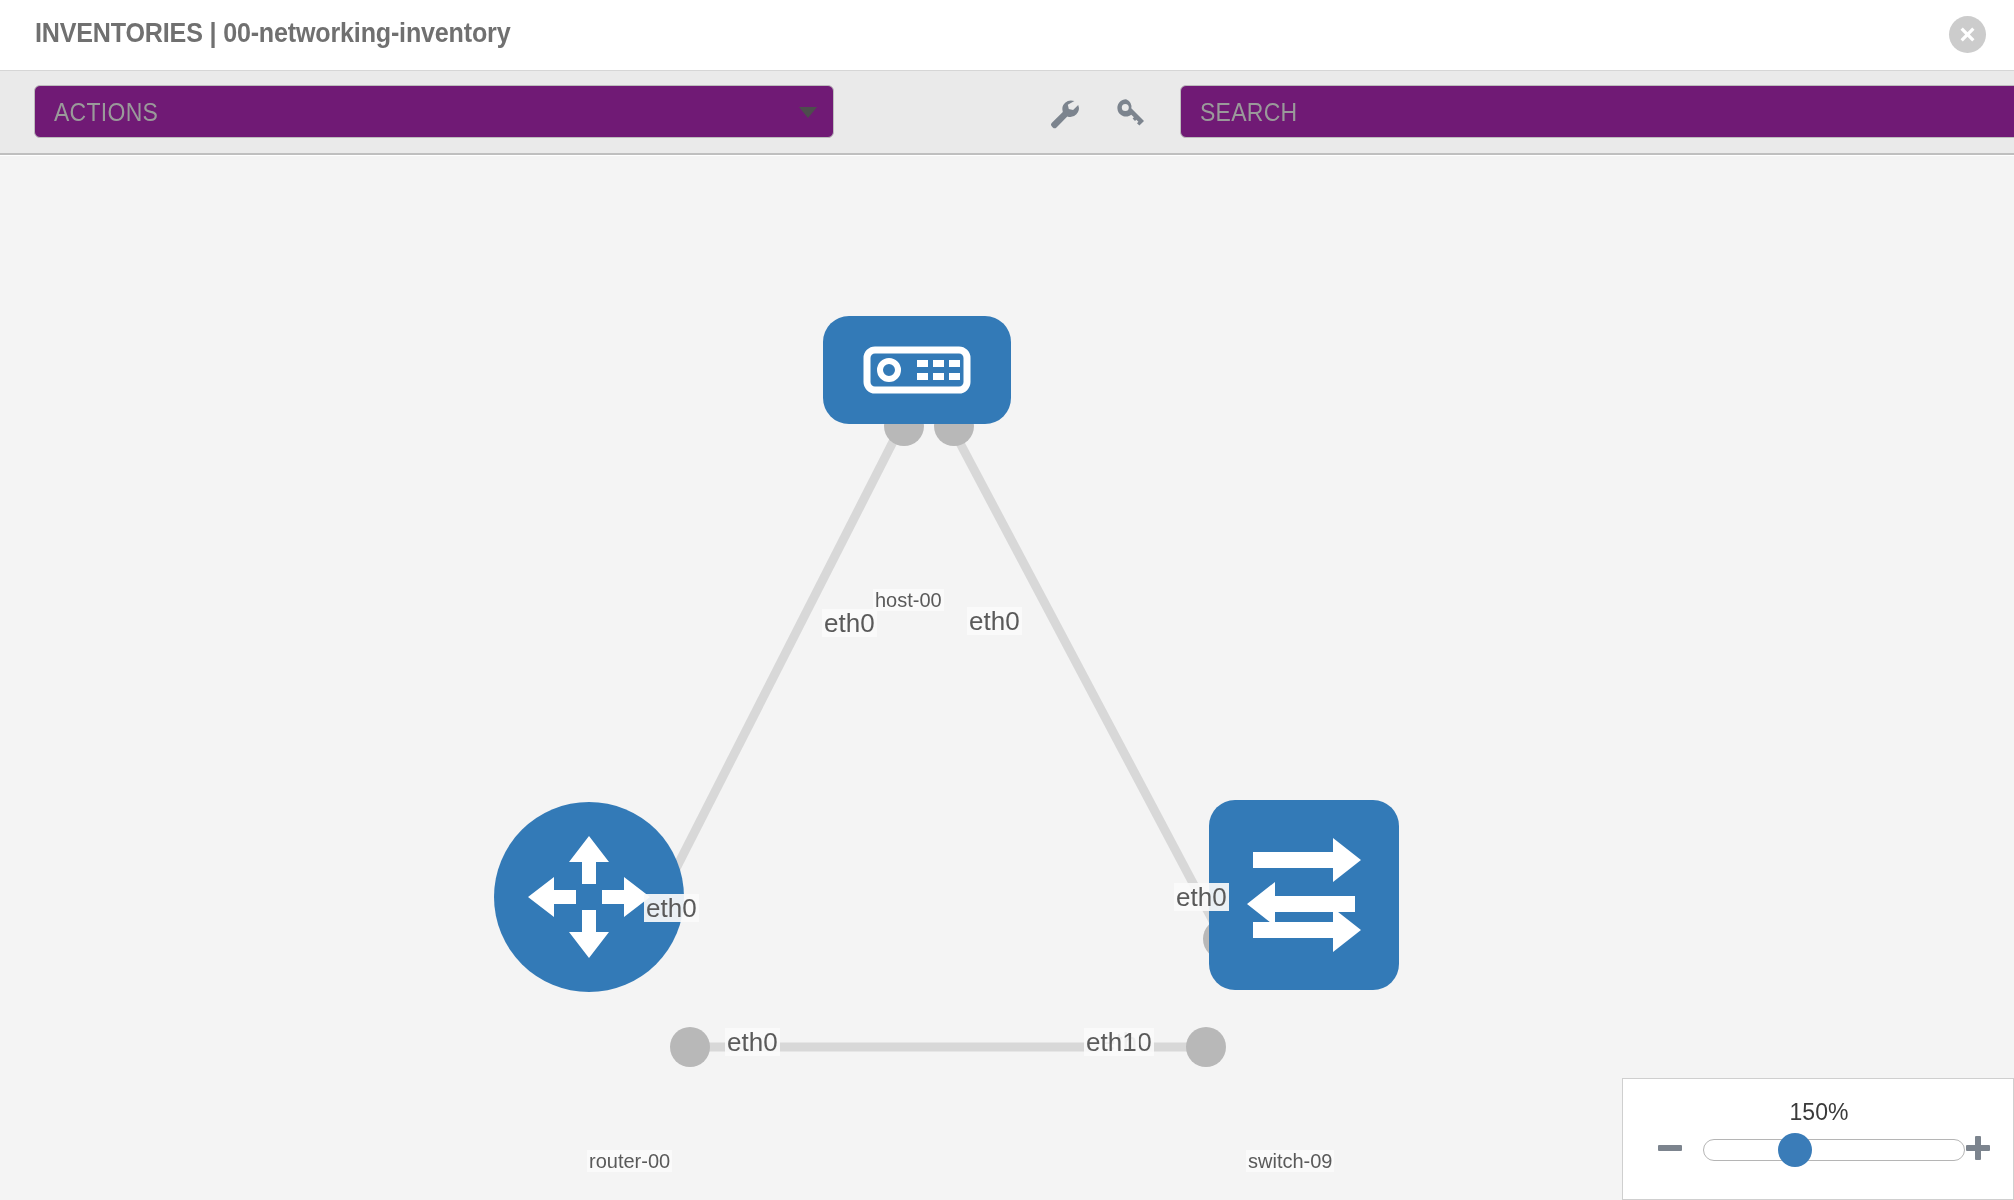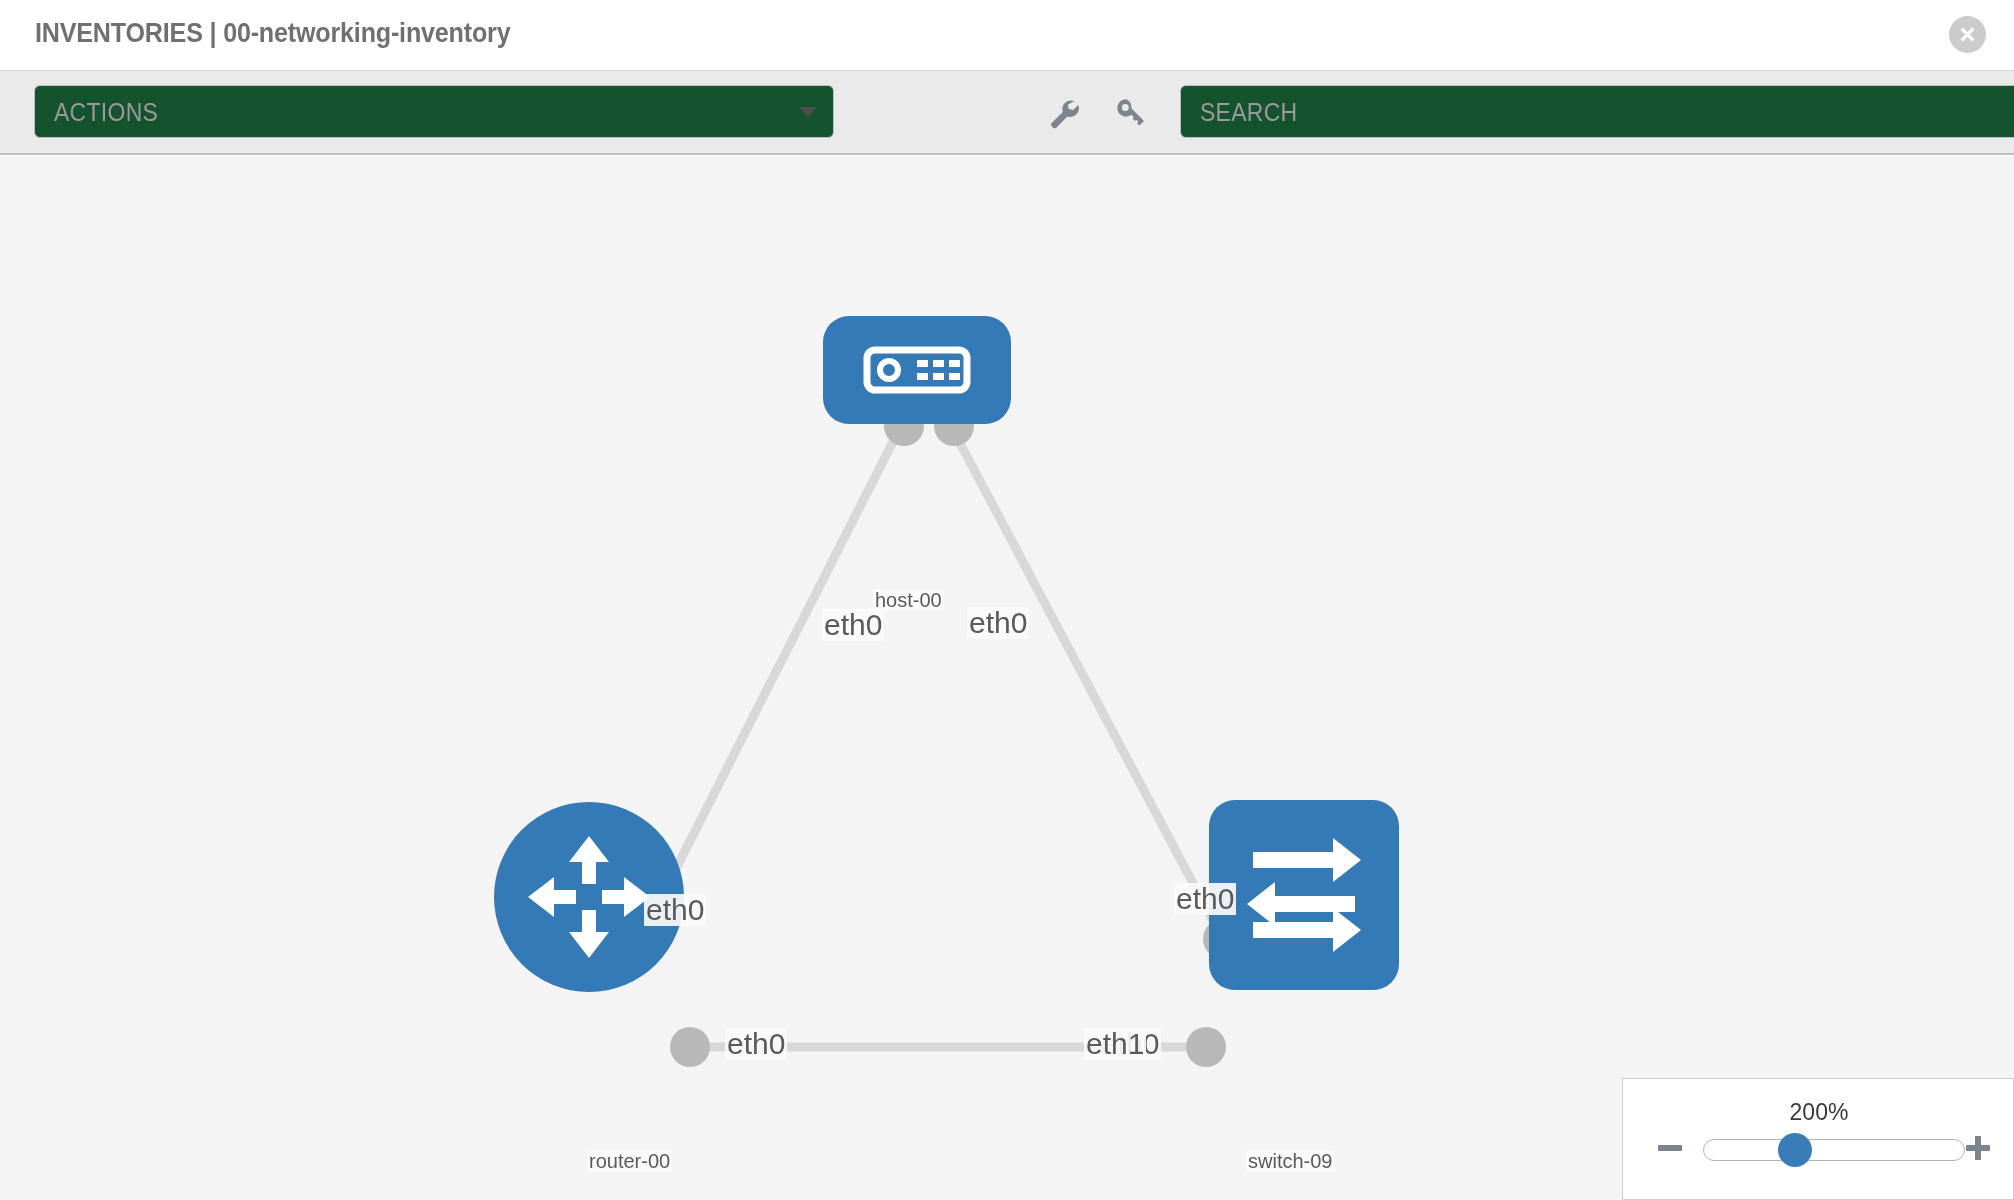--- a/index.html
+++ b/index.html
@@ -56,21 +56,21 @@
     height: 85px;
     background: #eaeaea;
     border-top: 1px solid #d6d6d6;
     border-bottom: 2px solid #bfbfbf;
     box-sizing: border-box;
   }
   .field {
     position: absolute;
     top: 14px;
     height: 53px;
-    background: #14532d;
+    background: #701a75;
     border: 1px solid #bdbdbd;
     border-radius: 6px;
     box-sizing: border-box;
   }
   .field-actions { left: 34px; width: 800px; }
   .field-search  { left: 1180px; width: 916px; }
   .field-label {
     position: absolute;
     left: 19px;
     top: 12px;
@@ -149,21 +149,21 @@
   
   .label {
     position: absolute;
     color: #5a5a5a;
     background: rgba(250,250,250,0.92);
     white-space: nowrap;
     line-height: 1;
     padding: 1px 2px;
   }
   .node-label { font-size: 20px; }
-  .port-label { font-size: 30px; }
+  .port-label { font-size: 26px; }
 
   .lbl-host    { left: 873px; top: 433px; }
   .lbl-router  { left: 542px; top: 994px; margin-left: 45px; }
   .lbl-switch  { left: 1246px; top: 994px; }
 
   .lbl-host-e0-l  { left: 822px; top: 453px; }
   .lbl-host-e0-r  { left: 967px; top: 451px; }
   .lbl-rt-up      { left: 644px; top: 738px; }
   .lbl-sw-up      { left: 1174px; top: 727px; }
   .lbl-rt-e0      { left: 725px; top: 872px; }
@@ -314,21 +314,21 @@
   <div class="label port-label lbl-host-e0-l">eth0</div>
   <div class="label port-label lbl-host-e0-r">eth0</div>
   <div class="label port-label lbl-rt-up">eth0</div>
   <div class="label port-label lbl-sw-up">eth0</div>
   <div class="label port-label lbl-rt-e0">eth0</div>
   <div class="label port-label lbl-sw-e0">eth0</div>
   <div class="label port-label lbl-sw-e1">eth1</div>
 </div>
 
 <div class="zoom-panel">
-  <div class="zoom-value">200%</div>
+  <div class="zoom-value">150%</div>
 
   <div class="zoom-minus">
     <svg width="30" height="30" viewBox="0 0 30 30" aria-hidden="true">
       <rect x="3" y="12" width="24" height="6" rx="1" fill="#7c848e"></rect>
     </svg>
   </div>
 
   <div class="zoom-track"></div>
   <div class="zoom-thumb"></div>
 

